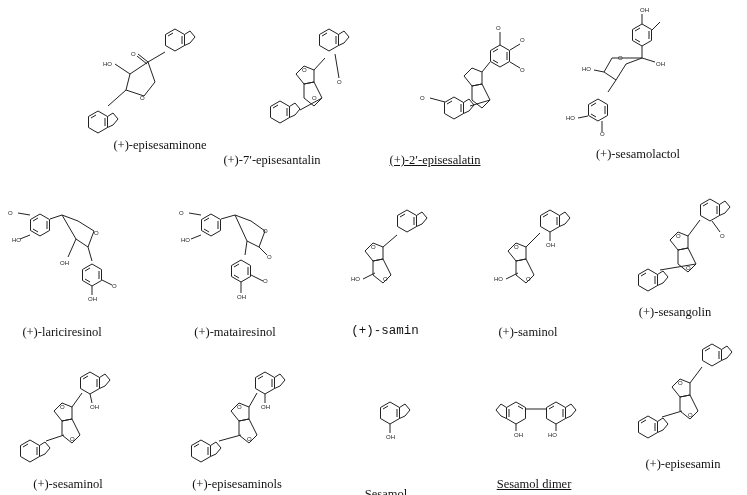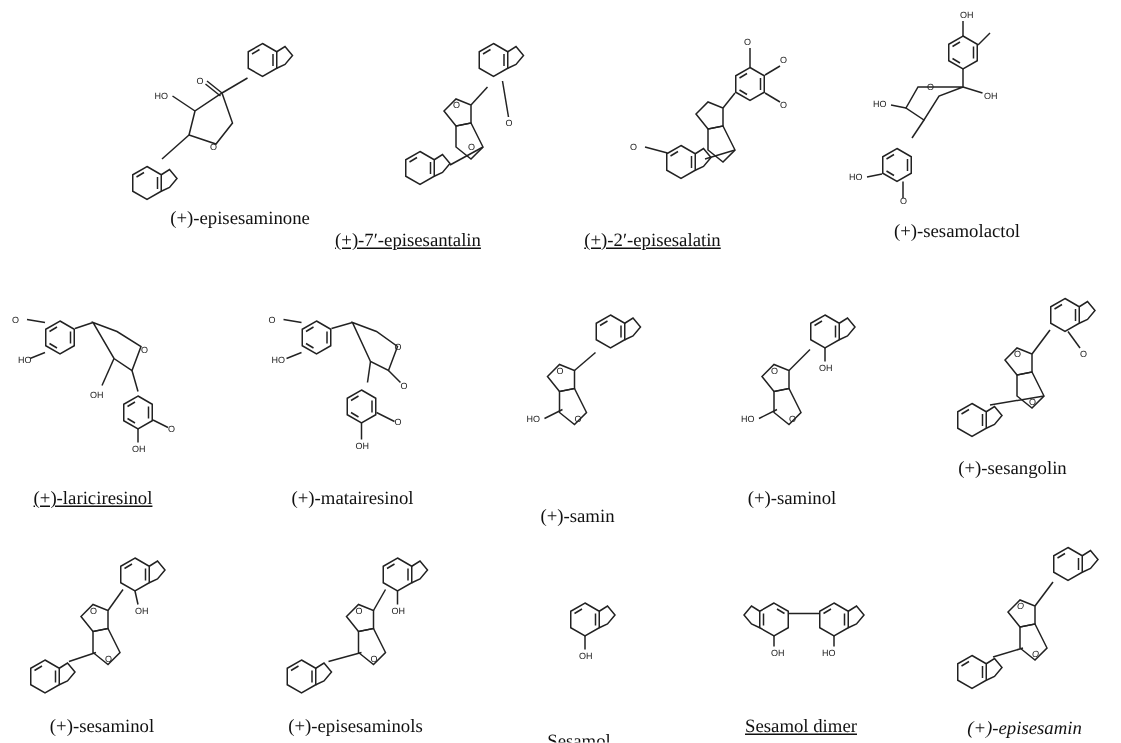--- a/index.html
+++ b/index.html
@@ -58,21 +58,21 @@
     <use href="#bdx" x="114" y="30"></use>
     <use href="#ff" x="95" y="78"></use>
     <line x1="99" y1="60" x2="110" y2="48"></line>
     <line x1="120" y1="44" x2="124" y2="68"></line>
       <text x="122" y="74">O</text>
     <line x1="107" y1="88" x2="85" y2="100"></line>
     <use href="#bdx" x="65" y="102"></use>
     <text x="87" y="62">O</text>
       <text x="97" y="90">O</text>
   </svg>
-  <div class="label" style="left:57px;top:143px;text-decoration:underline;">(+)-7′-episesantalin</div>
+  <div class="label" style="left:57px;top:143px;">(+)-7′-episesantalin</div>
 </div>
 
 <div class="cell" style="left:390px;top:10px;width:150px;height:140px;">
   <svg width="150" height="120">
     <use href="#hex" x="110" y="46"></use>
     <line x1="110" y1="35" x2="110" y2="22"></line>
       <text x="106" y="20">O</text>
     <line x1="120" y1="40" x2="130" y2="34"></line>
       <text x="130" y="32">O</text>
     <line x1="120" y1="52" x2="130" y2="58"></line>
@@ -122,21 +122,21 @@
     <text x="94" y="50">O</text>
     <line x1="76" y1="54" x2="68" y2="72"></line>
       <text x="60" y="80">OH</text>
     <line x1="88" y1="62" x2="92" y2="76"></line>
     <use href="#hex" x="92" y="90"></use>
     <line x1="102" y1="95" x2="112" y2="100"></line>
       <text x="112" y="103">O</text>
     <line x1="92" y1="101" x2="92" y2="110"></line>
       <text x="88" y="116">OH</text>
   </svg>
-  <div class="label" style="left:62px;top:140px;text-decoration:underline;">(+)-lariciresinol</div>
+  <div class="label" style="left:62px;top:140px;">(+)-lariciresinol</div>
 </div>
 
 <div class="cell" style="left:175px;top:185px;width:150px;height:140px;">
   <svg width="150" height="120">
     <use href="#hex" x="36" y="40"></use>
     <line x1="26" y1="30" x2="14" y2="28"></line>
       <text x="4" y="30">O</text>
     <line x1="26" y1="50" x2="16" y2="54"></line>
       <text x="6" y="57">HO</text>
     <line x1="46" y1="34" x2="60" y2="30"></line>
@@ -157,21 +157,21 @@
 <div class="cell" style="left:345px;top:185px;width:100px;height:140px;">
   <svg width="100" height="120">
     <use href="#bdx" x="62" y="36"></use>
     <use href="#ff" x="34" y="80"></use>
     <line x1="38" y1="62" x2="52" y2="50"></line>
     <line x1="30" y1="88" x2="18" y2="94"></line>
       <text x="6" y="96">HO</text>
     <text x="26" y="64">O</text>
       <text x="38" y="96">O</text>
   </svg>
-  <div class="label" style="left:40px;top:152px;">(+)-samin</div>
+  <div class="label" style="left:40px;top:139px;font-family:Liberation Mono, monospace;">(+)-samin</div>
 </div>
 
 <div class="cell" style="left:490px;top:185px;width:100px;height:140px;text-align:right;">
   <svg width="100" height="120">
     <use href="#bdx" x="60" y="36"></use>
     <line x1="60" y1="47" x2="60" y2="56"></line>
       <text x="56" y="62">OH</text>
     <use href="#ff" x="32" y="80"></use>
     <line x1="36" y1="62" x2="50" y2="48"></line>
     <line x1="28" y1="88" x2="16" y2="94"></line>
@@ -244,21 +244,21 @@
     <use href="#bdx" x="76" y="58"></use>
     <line x1="46" y1="54" x2="66" y2="54"></line>
     <line x1="36" y1="69" x2="36" y2="76"></line>
       <text x="34" y="82">OH</text>
     <line x1="76" y1="69" x2="76" y2="76"></line>
       <text x="68" y="82">HO</text>
   </svg>
   <div class="label" style="left:54px;top:122px;text-decoration:underline;">Sesamol dimer</div>
 </div>
 
-<div class="cell" style="left:620px;top:346px;width:127px;height:150px;font-style:italic;">
+<div class="cell" style="left:620px;top:325px;width:127px;height:150px;">
   <svg width="127" height="130">
     <use href="#bdx" x="92" y="30"></use>
     <use href="#ff" x="66" y="76"></use>
     <line x1="70" y1="58" x2="82" y2="42"></line>
     <line x1="62" y1="86" x2="42" y2="92"></line>
     <use href="#bdx" x="28" y="102"></use>
     <text x="58" y="60">O</text>
       <text x="68" y="92">O</text>
   </svg>
   <div class="label" style="left:63px;top:132px;">(+)-episesamin</div>

